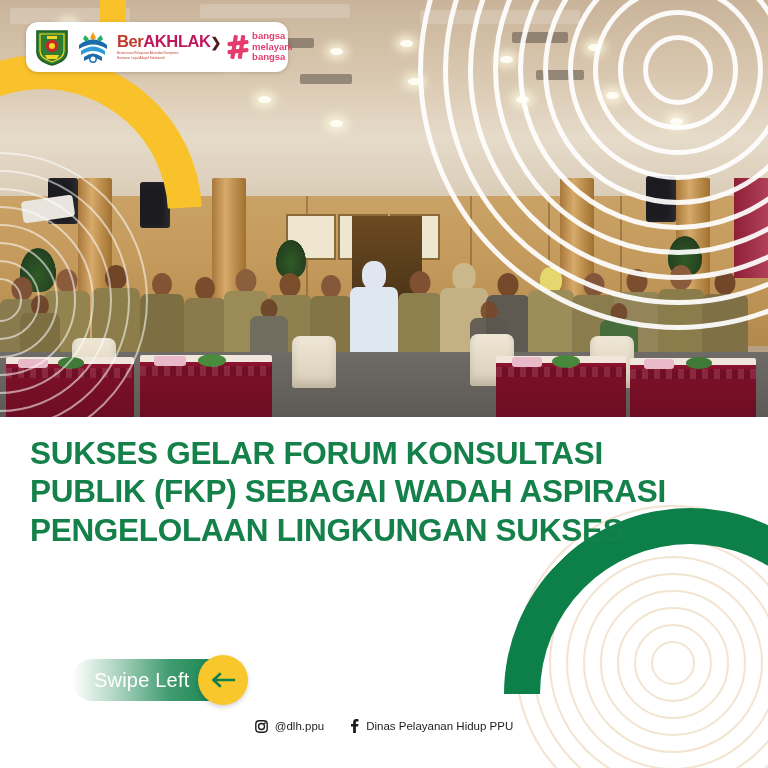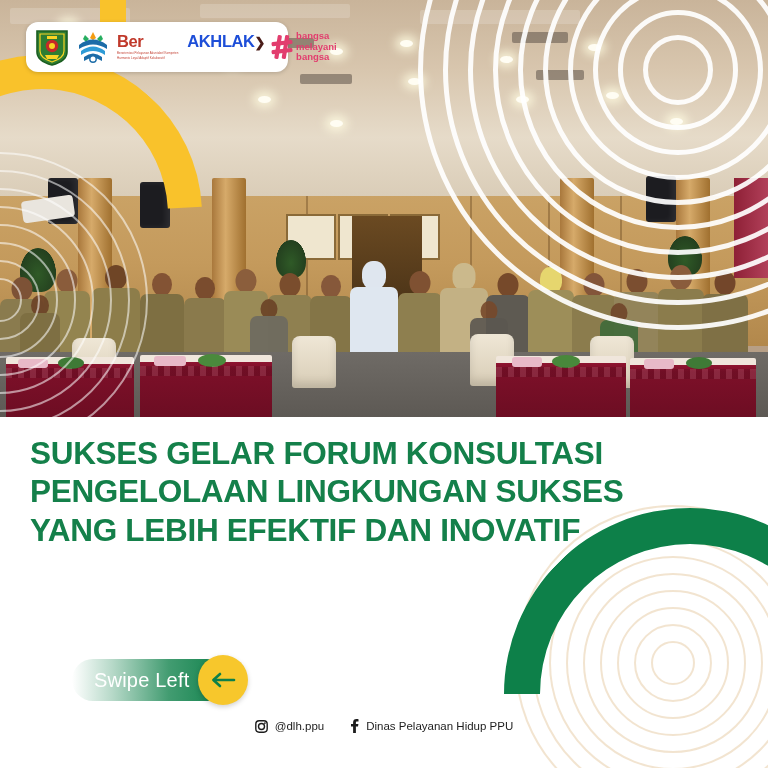--- a/index.html
+++ b/index.html
@@ -246,21 +246,21 @@
   }
   .asn-logo { width: 36px; height: 34px; flex: 0 0 auto; }
   .berakhlak { flex: 0 0 auto; line-height: 1; }
   .berakhlak .bk-word {
     font-size: 16.5px;
     font-weight: 800;
     letter-spacing: -0.4px;
     white-space: nowrap;
   }
   .bk-ber { color: #C0392B; }
-  .bk-akhlak { color: #1d4ed8; margin-left: 44px; }
+  .bk-akhlak { color: #be185d; }
   .bk-tick { color: #4A1C18; font-size: 13px; }
   .berakhlak .bk-sub {
     font-size: 2.9px;
     color: #C0392B;
     line-height: 1.5;
     letter-spacing: .1px;
     white-space: nowrap;
     margin-top: 1px;
   }
   .bangga-wrap {
@@ -604,22 +604,22 @@
       <div class="bangga-text">
         <div>bangsa</div>
         <div>melayani</div>
         <div>bangsa</div>
       </div>
     </div>
   </div>
 
   <div class="title">
     <div class="title-line">SUKSES GELAR FORUM KONSULTASI</div>
+    <div class="title-line">PUBLIK (FKP) SEBAGAI WADAH ASPIRASI</div>
     <div class="title-line">PENGELOLAAN LINGKUNGAN SUKSES</div>
-    <div class="title-line">YANG LEBIH EFEKTIF DAN INOVATIF</div>
   </div>
 
   <div class="swipe">
     <div class="swipe-pill">
       <span class="swipe-label">Swipe Left</span>
     </div>
     <div class="swipe-circle">
       <svg width="26" height="20" viewBox="0 0 26 20">
         <path d="M24 10 H4" stroke="#0D8049" stroke-width="2.6" stroke-linecap="round"></path>
         <path d="M10 4 L3.4 10 L10 16" stroke="#0D8049" stroke-width="2.6" fill="none" stroke-linecap="round" stroke-linejoin="round"></path>

